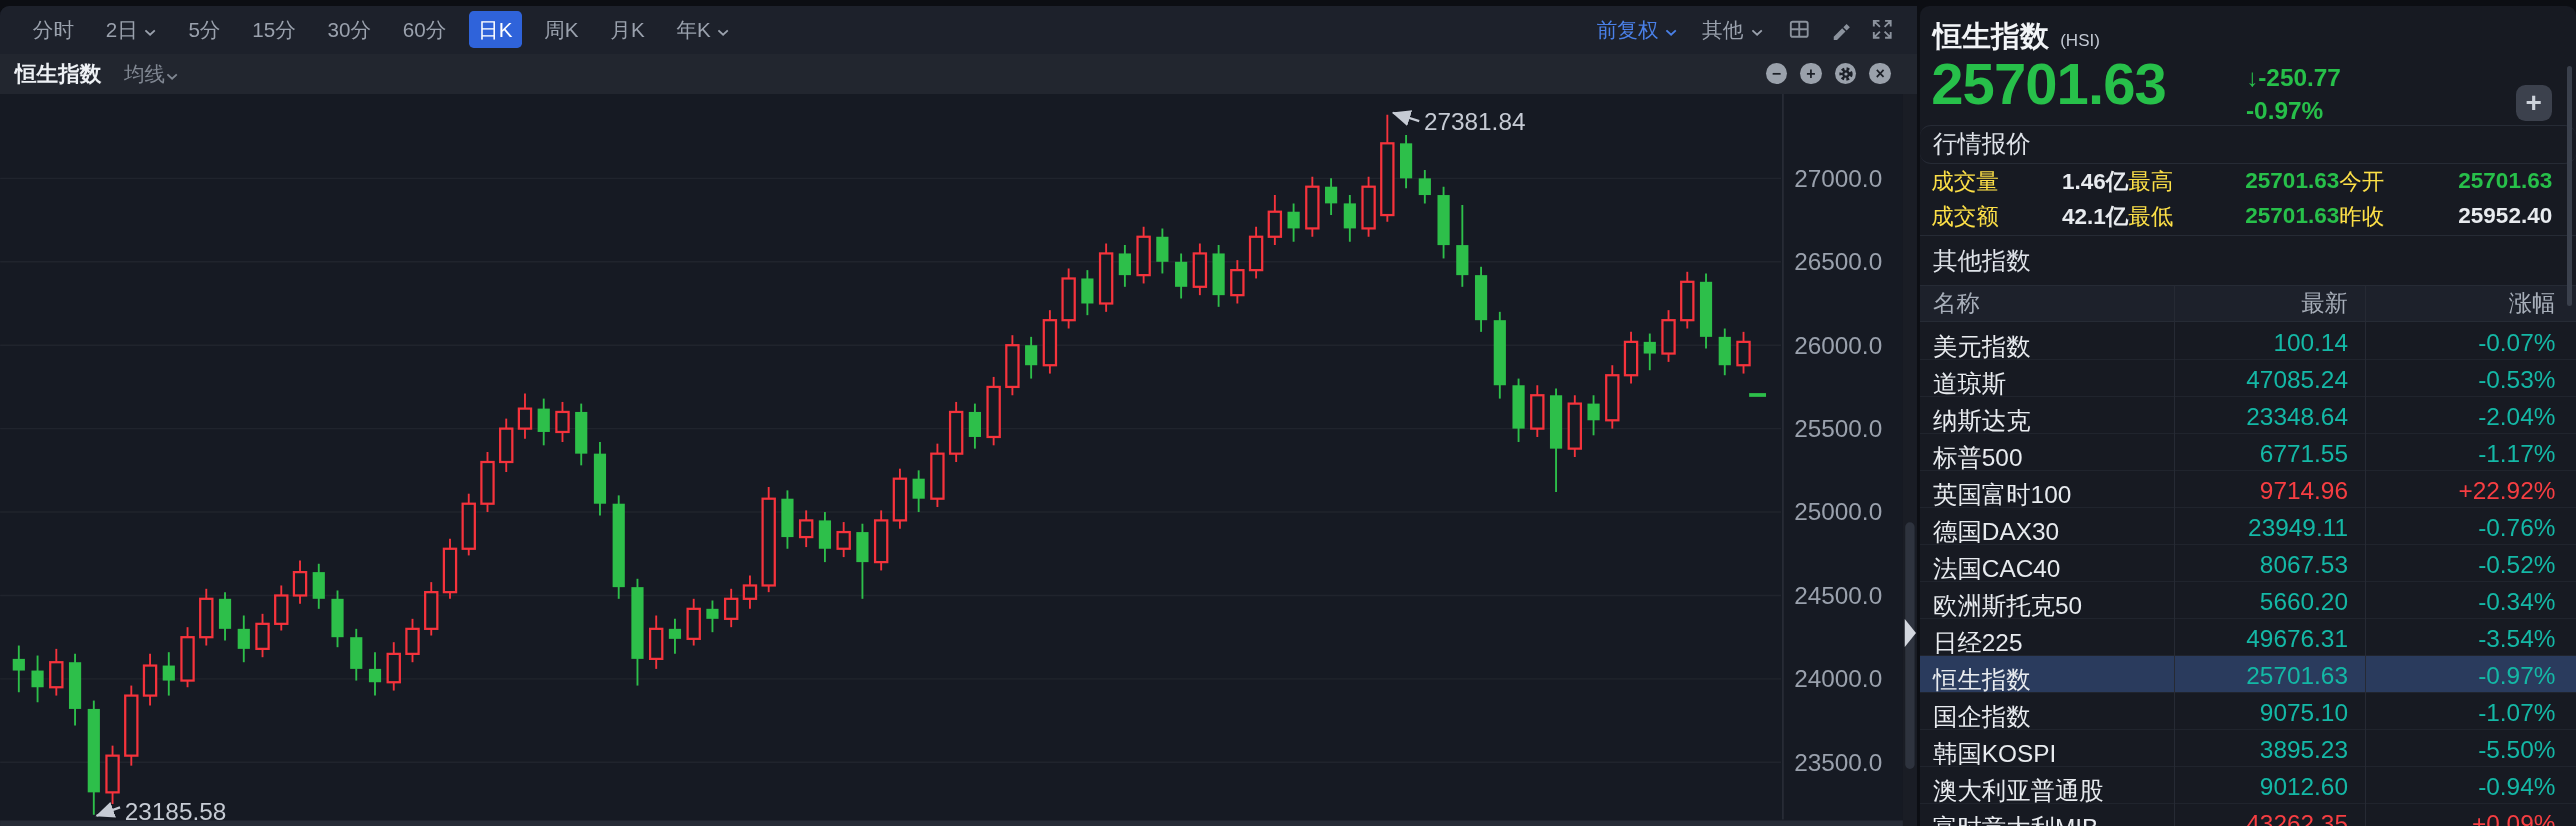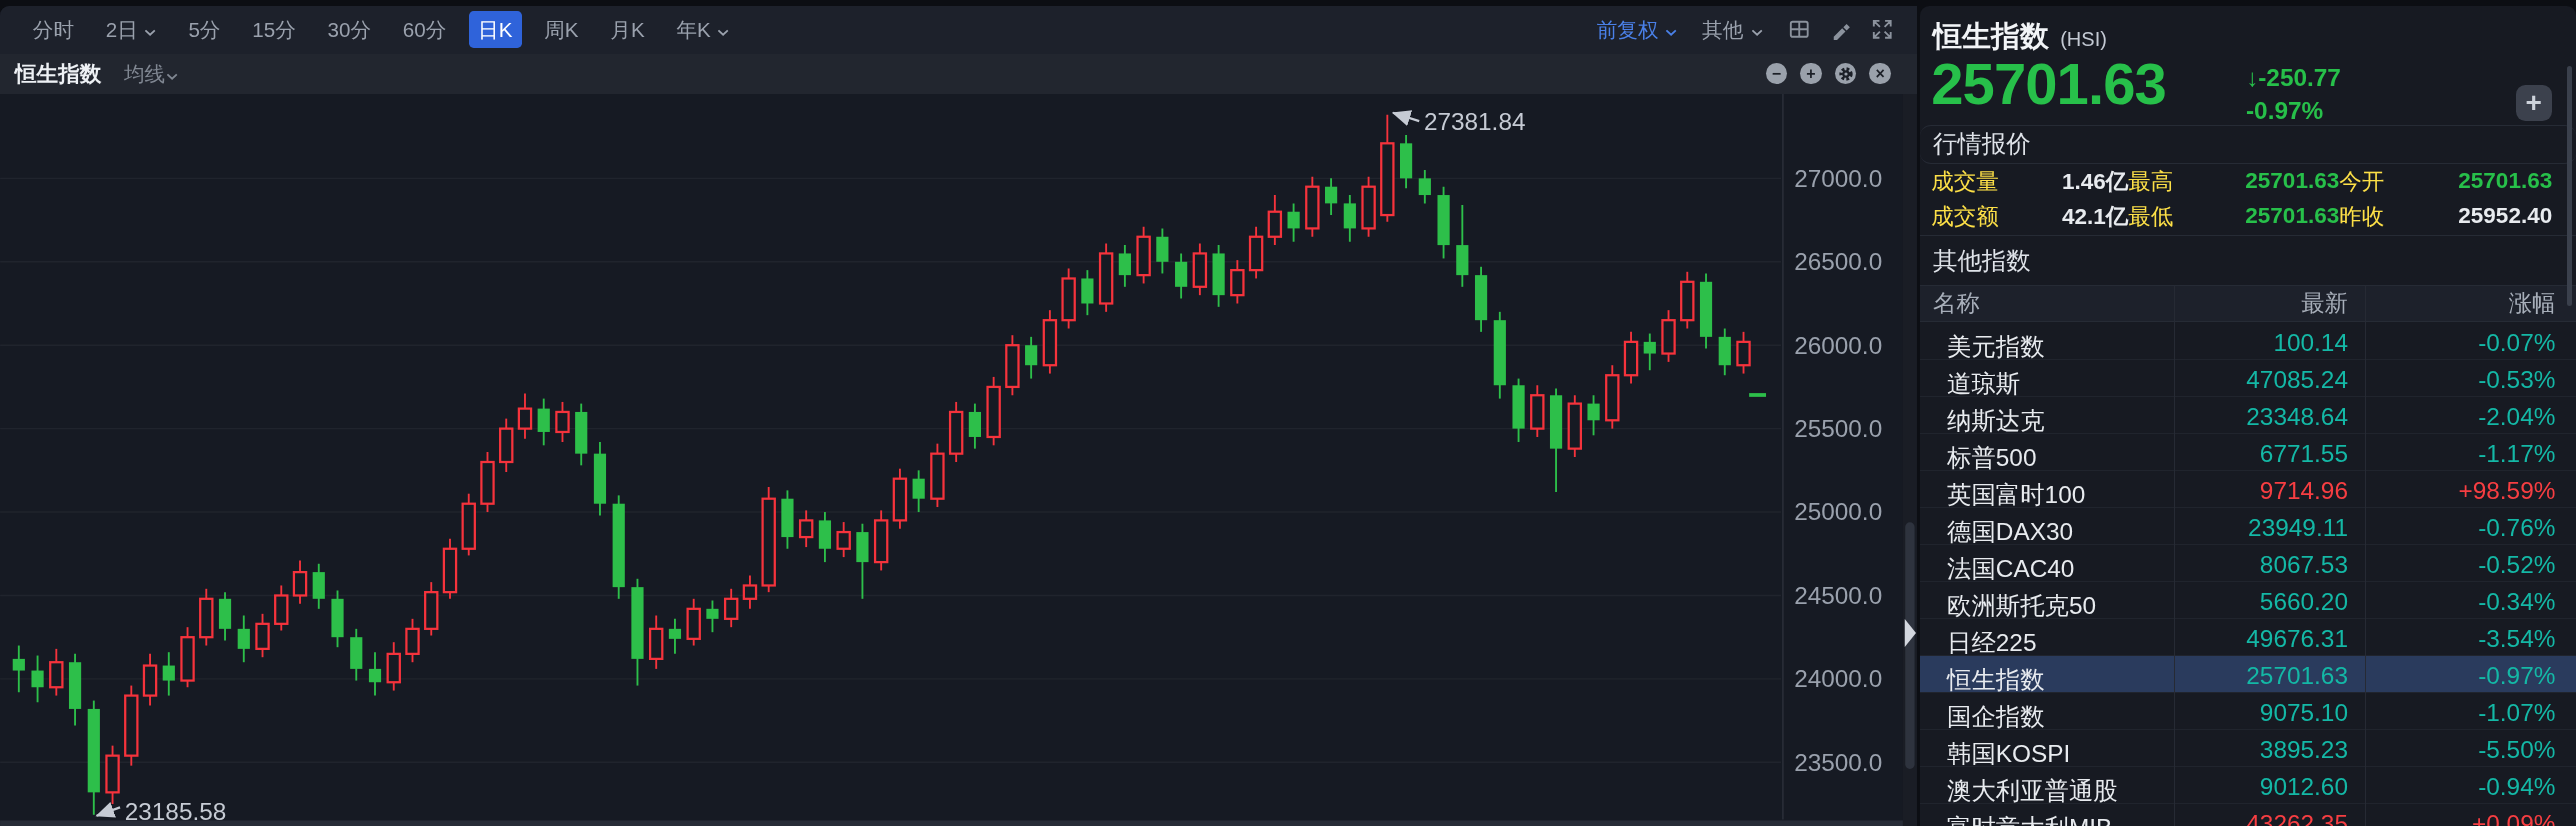--- a/index.html
+++ b/index.html
@@ -34,21 +34,21 @@
 
   .plot { position:relative; width:1917px; height:733px; }
   .plot svg { display:block; }
 
   
   #quote-panel { position:absolute; left:1920px; top:5.6px; width:656px; height:821px;
     background:#171a22; border-radius:9.4px 9.4px 0 0; overflow:hidden; }
   .abs { position:absolute; }
   .p-name { left:13px; top:11.2px; display:flex; align-items:baseline; gap:11.2px; }
   .p-name .nm { color:#f2f4f7; font-size:29px; font-weight:bold; }
-  .p-name .tk { color:#c3c9d3; font-size:20px; }
+  .p-name .tk { color:#c3c9d3; font-size:17px; }
   .p-price { left:11.2px; top:49px; color:#27c04a; font-size:58px; font-weight:bold;
     letter-spacing:-0.9px; line-height:1; }
   .p-change { left:326px; top:56px; color:#27c04a; font-size:24.4px; font-weight:bold;
     line-height:1.35; }
   .add-btn { right:24.4px; top:79px; width:36px; height:36px; background:#3c414d;
     border-radius:9.4px; color:#cdd2db; font-size:28px; font-weight:bold;
     display:flex; align-items:center; justify-content:center; line-height:1; }
   .section-bar { left:0; width:656px; color:#dfe3e9; font-size:24.4px;
     border-top:1.9px solid #262b35; padding-left:13px; display:flex; align-items:center; }
   #sec-quote { top:119px; height:39px; border-bottom:1.9px solid #262b35;border-radius:11px; }
@@ -60,21 +60,21 @@
   .stat-cell .vl { font-size:22.5px; font-weight:bold; color:#e8ebef; }
   .stat-cell .vl.green { color:#27c04a; }
   .tbl-head { left:0; top:279px; width:656px; height:37px; background:#1d212b;
     border-top:0.9px solid #262b35; border-bottom:0.9px solid #262b35;
     display:grid; grid-template-columns:254px 191px 211px; align-items:center;
     color:#a7aeb9; font-size:23.4px; }
   .tbl-rows { left:0; top:317px; width:656px; height:504px; overflow:hidden; }
   .trow { width:656px; height:37px; display:grid; grid-template-columns:254px 191px 211px;
     align-items:center; font-size:24.4px; border-bottom:0.9px solid #20242d; }
   .trow.hl { background:#2a3b5d; }
-  .c-name { padding-left:27px; color:#e8ebef; white-space:nowrap;margin-top:8px; }
+  .c-name { padding-left:13px; color:#e8ebef; white-space:nowrap;margin-top:8px; }
   .c-right { text-align:right; }
   .h-name { padding-left:13px; }
   .pad2 { padding-right:17px; } .pad3 { padding-right:20.6px; }
   .up { color:#f73e42; } .down { color:#14b8a6; }
   .col-div { top:279px; bottom:0; width:0.9px; background:#262a34; pointer-events:none; }
   .pscroll { right:3.7px; top:60px; width:5.6px; height:240px; background:#3a404c; border-radius:2.8px; }
 </style>
 </head>
 <body>
 
@@ -469,21 +469,21 @@
         <span class="c-right pad3 down">-2.04%</span>
       </div>
       <div class="trow">
         <span class="c-name">标普500</span>
         <span class="c-right pad2 down">6771.55</span>
         <span class="c-right pad3 down">-1.17%</span>
       </div>
       <div class="trow">
         <span class="c-name">英国富时100</span>
         <span class="c-right pad2 up">9714.96</span>
-        <span class="c-right pad3 up">+98.59%</span>
+        <span class="c-right pad3 up">+22.92%</span>
       </div>
       <div class="trow">
         <span class="c-name">德国DAX30</span>
         <span class="c-right pad2 down">23949.11</span>
         <span class="c-right pad3 down">-0.76%</span>
       </div>
       <div class="trow">
         <span class="c-name">法国CAC40</span>
         <span class="c-right pad2 down">8067.53</span>
         <span class="c-right pad3 down">-0.52%</span>

